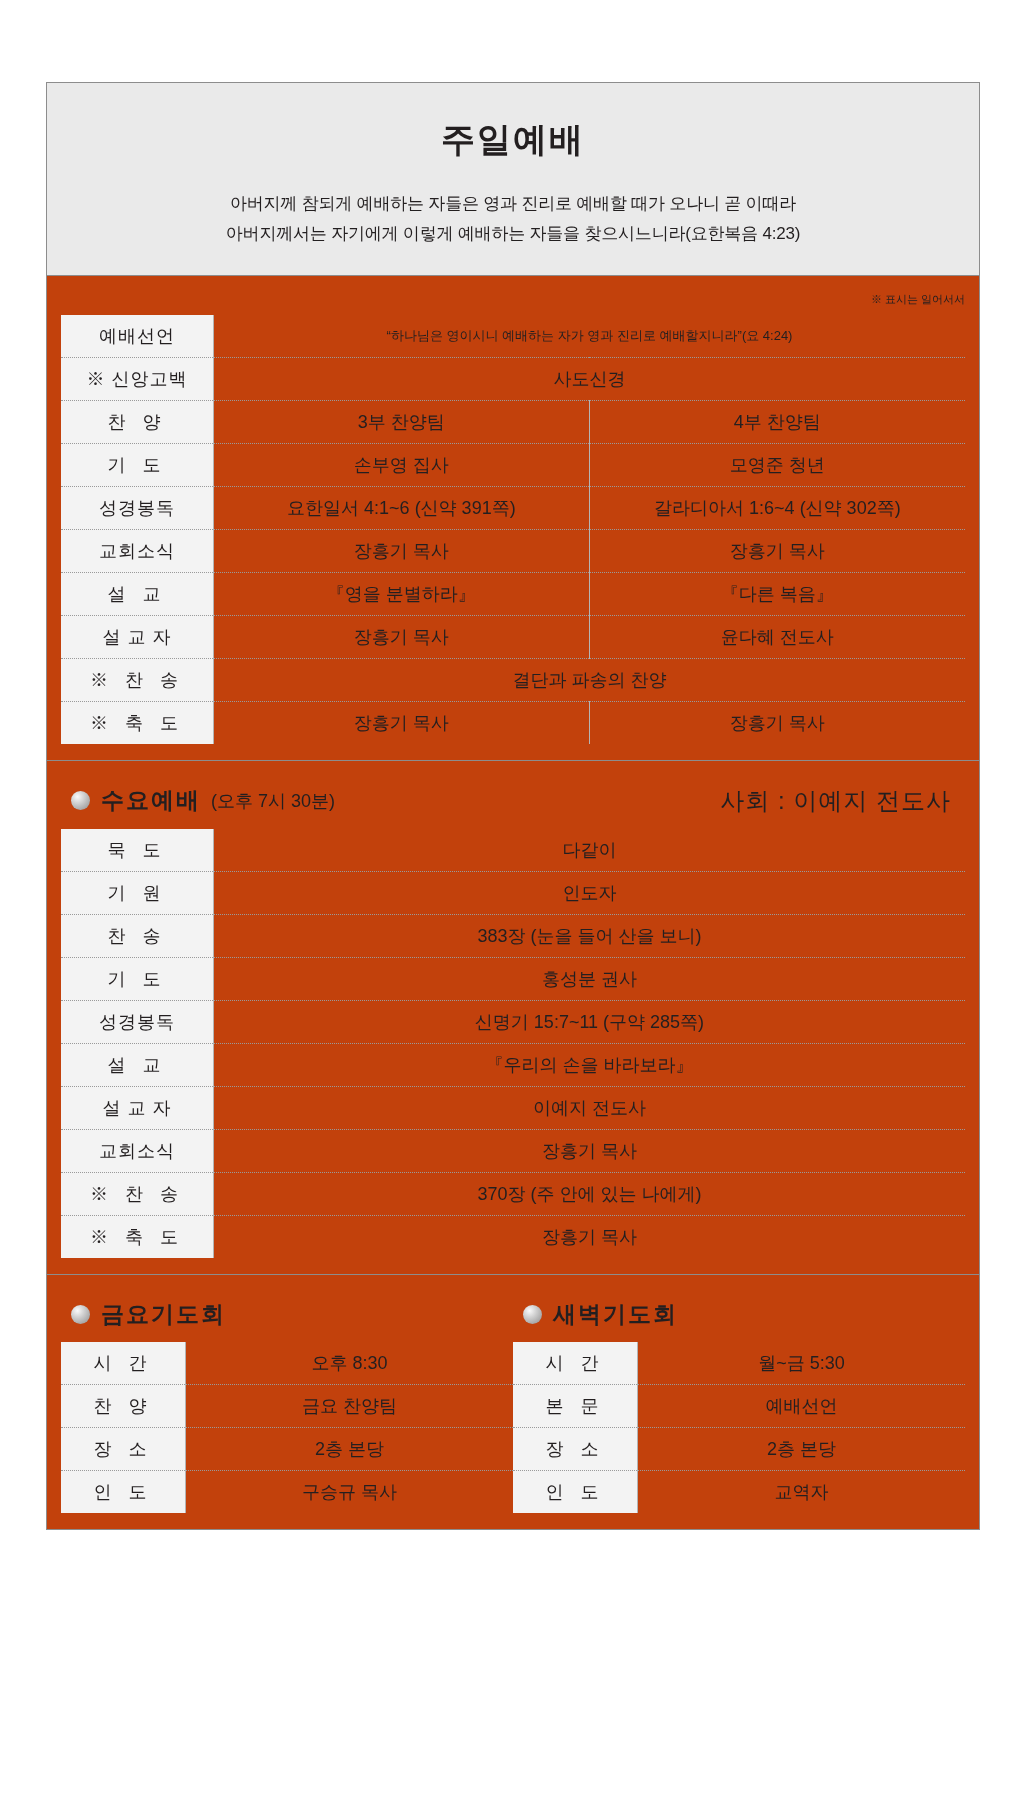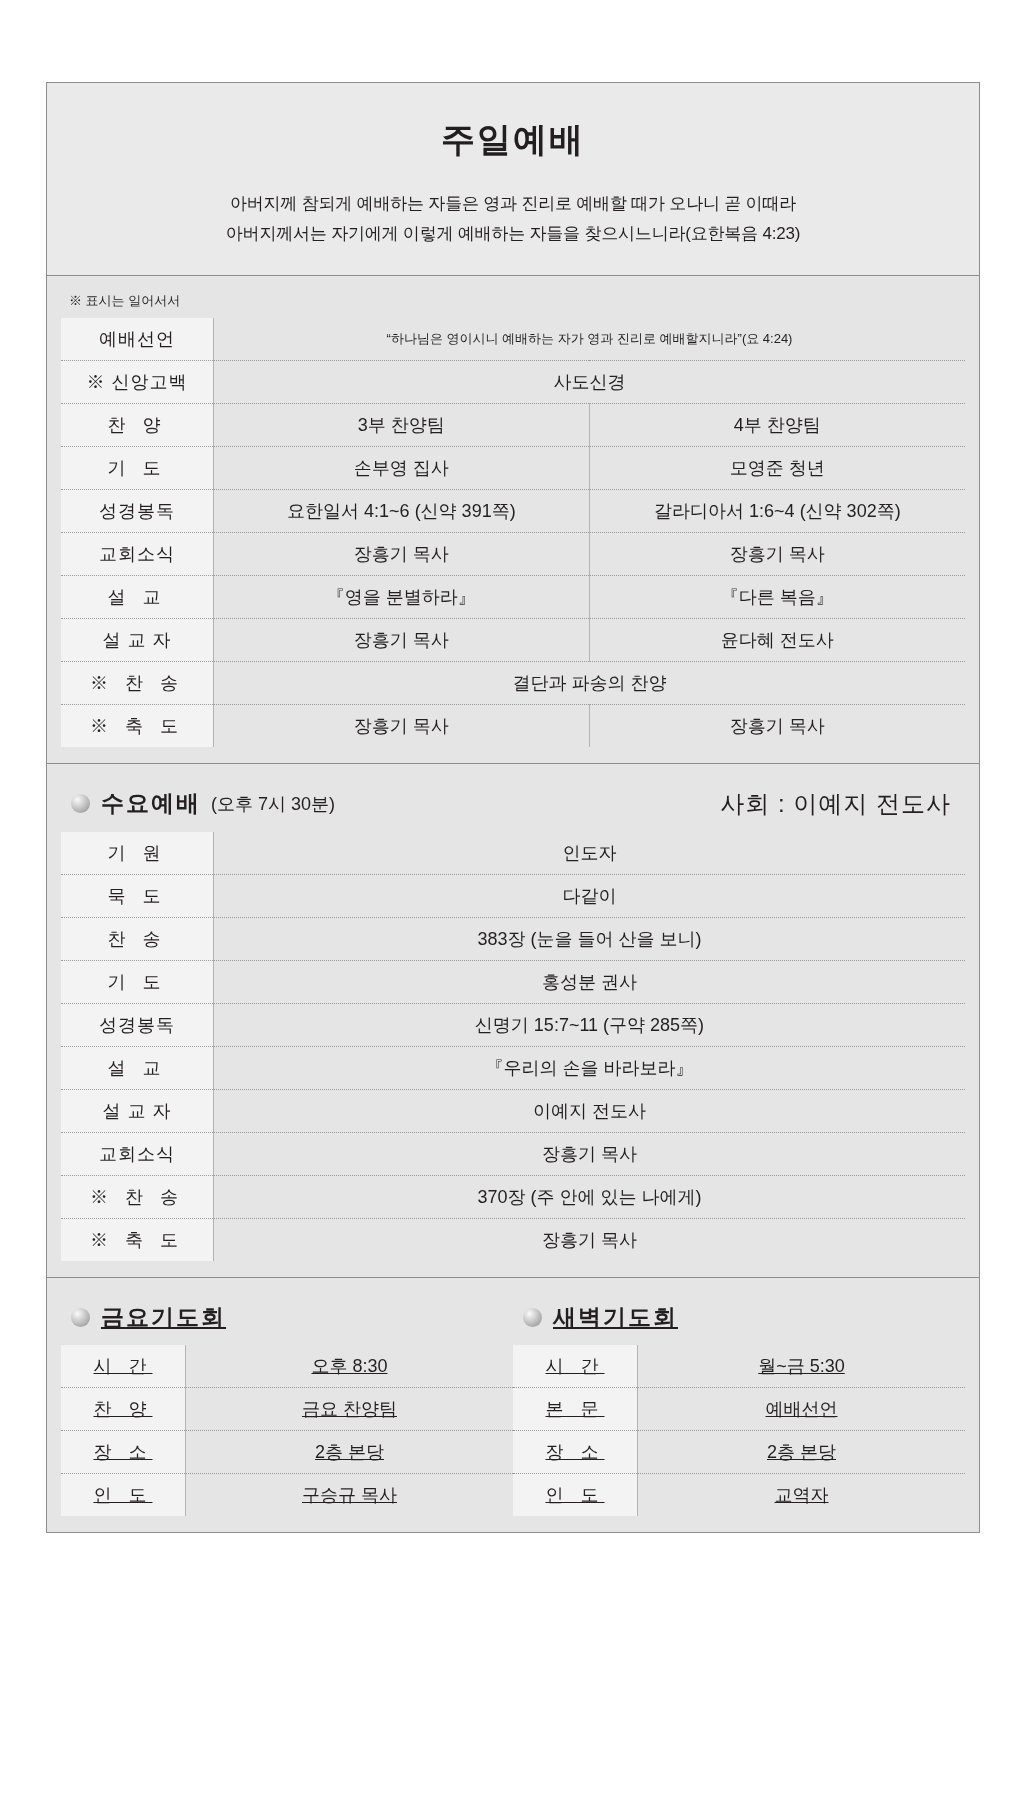--- a/index.html
+++ b/index.html
@@ -14,21 +14,21 @@
     color: #231f20;
     position: relative;
   }
   .page {
     position: absolute;
     left: 46px;
     top: 82px;
     width: 934px;
     border: 1px solid #8d8d8d;
     box-sizing: border-box;
-    background: #e5e5e5;
+    background: #c2410c;
   }
 
   
   .header {
     background: #eaeaea;
     border-bottom: 1px solid #8d8d8d;
     padding: 34px 20px 26px 20px;
     text-align: center;
   }
   .header-title {
@@ -44,22 +44,23 @@
   }
 
   
   .section {
     padding: 10px 14px 16px 14px;
     border-bottom: 1px solid #8d8d8d;
   }
   .section:last-child { border-bottom: none; }
 
   .note {
-    font-size: 13px;
+    font-size: 11px;
     margin: 6px 0 8px 8px;
+    text-align: right;
   }
 
   table {
     width: 100%;
     border-collapse: collapse;
     table-layout: fixed;
   }
   td {
     font-size: 18px;
     text-align: center;
@@ -114,21 +115,20 @@
   .sec-right {
     margin-left: auto;
     font-size: 24px;
     letter-spacing: 1px;
     margin-right: 8px;
   }
 
   
   .two-col {
     display: flex;
-    text-decoration: underline;
   }
   .col { flex: 1; }
   .col .lbl { width: 120px; }
 </style>
 </head>
 <body>
 
 <div class="page">
 
   <div class="header">
@@ -195,26 +195,26 @@
   <div class="section">
     <div class="sec-head">
       <span class="bullet"></span>
       <span class="sec-title">수요예배</span>
       <span class="sec-sub">(오후 7시 30분)</span>
       <span class="sec-right">사회 : 이예지 전도사</span>
     </div>
     <table>
       <tbody>
           <tr>
+        <td class="lbl lbl-wide">묵      도</td>
+        <td class="vline">다같이</td>
+      </tr>
+      <tr>
         <td class="lbl lbl-wide">기      원</td>
         <td class="vline">인도자</td>
-      </tr>
-      <tr>
-        <td class="lbl lbl-wide">묵      도</td>
-        <td class="vline">다같이</td>
       </tr>
       <tr>
         <td class="lbl lbl-wide">찬      송</td>
         <td class="vline">383장 (눈을 들어 산을 보니)</td>
       </tr>
       <tr>
         <td class="lbl lbl-wide">기      도</td>
         <td class="vline">홍성분 권사</td>
       </tr>
       <tr>

